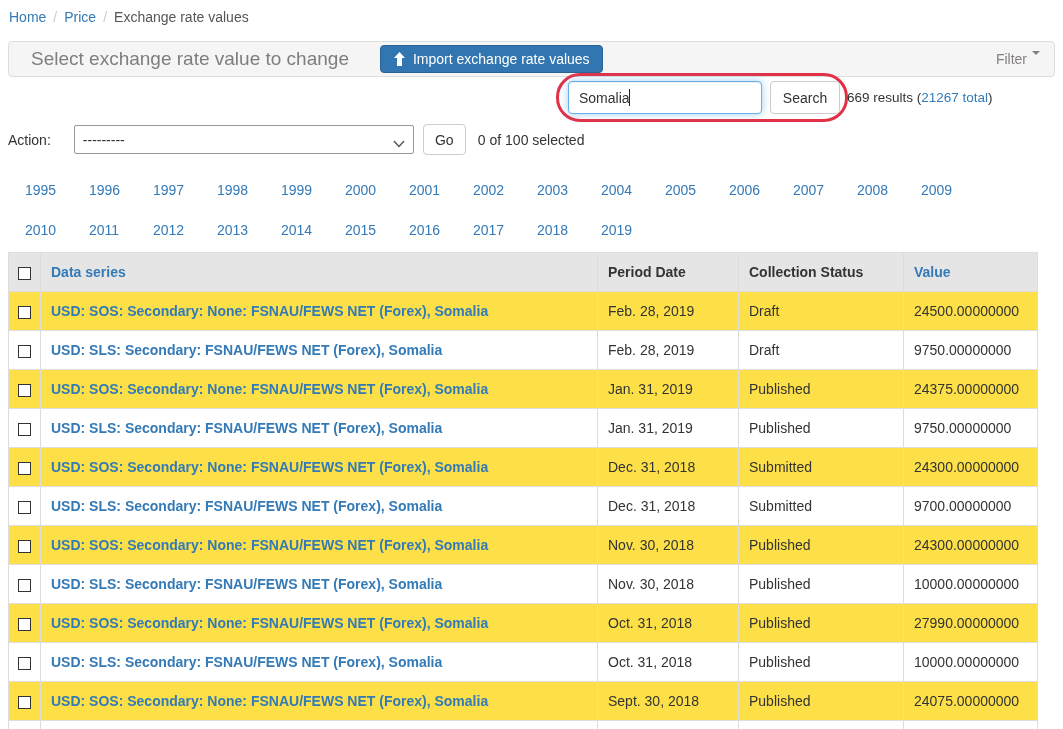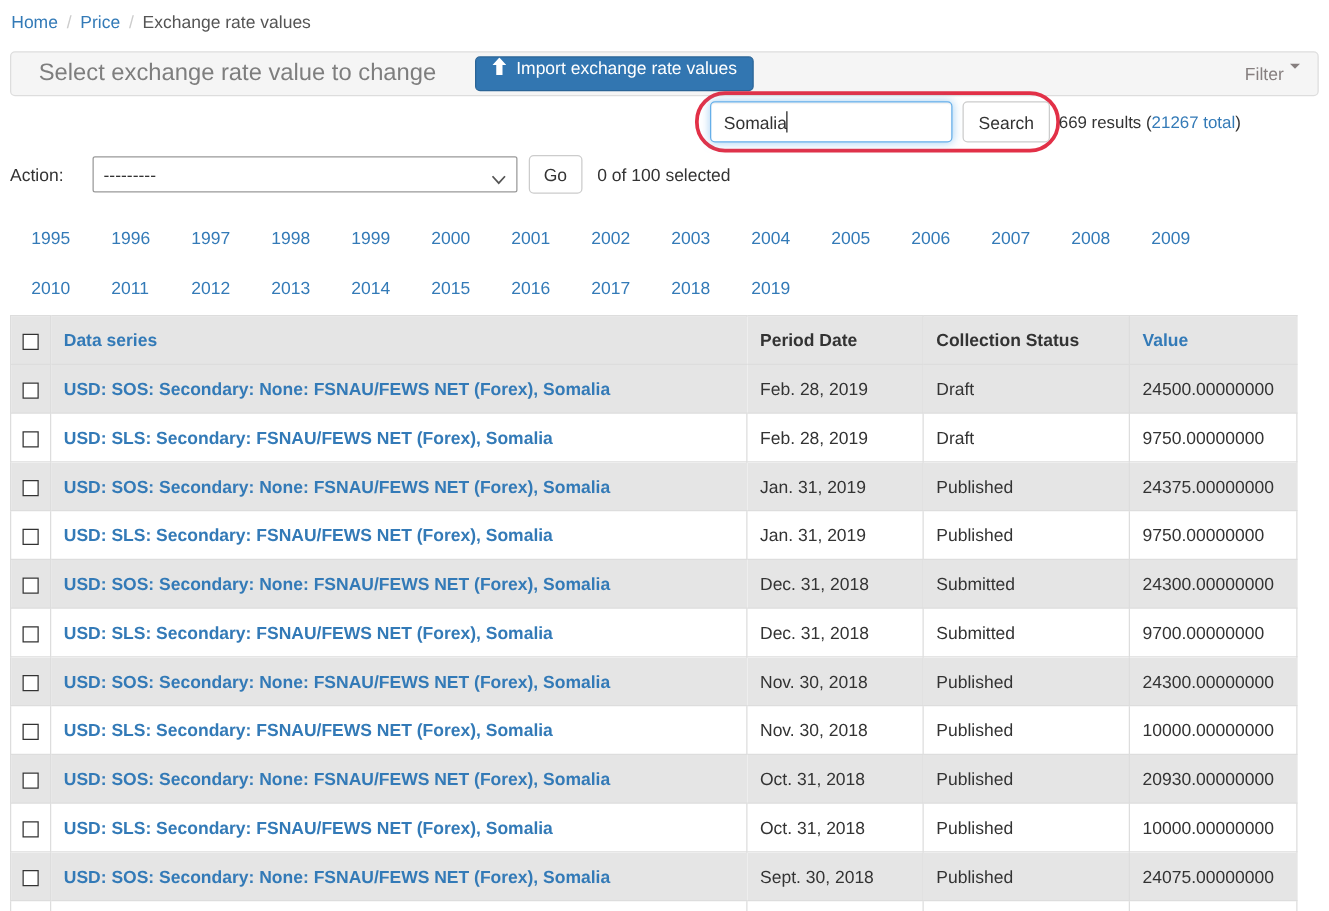--- a/index.html
+++ b/index.html
@@ -14,21 +14,21 @@
   .breadcrumb .sep { color: #ccc; padding: 0 7px; }
   .breadcrumb .current { color: #555; }
 
   
   .panel { position: absolute; left: 8px; top: 41px; width: 1047px; height: 36px;
            background: #f5f5f5; border: 1px solid #ddd; border-radius: 4px;
            display: flex; align-items: center; }
   .panel-title { color: #7e7e7e; font-size: 19px; margin-left: 22px; white-space: nowrap; }
   .import-btn { margin-left: 31px; background: #3276b1; border: 1px solid #2a6496; color: #fff;
                 border-radius: 4px; height: 28px; padding: 0 12px; font-size: 14px;
-                display: inline-flex; align-items: flex-start; gap: 7px; cursor: pointer;
+                display: inline-flex; align-items: center; gap: 7px; cursor: pointer;
                 font-family: "Liberation Sans", sans-serif; }
   .filter-toggle { margin-left: auto; margin-right: 14px; color: #867f7f; font-size: 14px;
                    display: inline-flex; gap: 5px; cursor: pointer; }
   .caret-down { width: 0; height: 0; border-left: 4px solid transparent;
                 border-right: 4px solid transparent; border-top: 4px solid #867f7f; }
 
   
   .search-annotation { position: absolute; left: 556px; top: 73px; width: 292px; height: 49px;
                        border: 3px solid #e23047; border-radius: 24px; pointer-events: none; }
   .search-input { position: absolute; left: 568px; top: 81px; width: 194px; height: 33px;
@@ -61,21 +61,21 @@
                color: #337ab7; font-size: 14px; }
 
   
   .table-wrap { position: absolute; left: 8px; top: 252px; width: 1029px; }
   table { border-collapse: collapse; table-layout: fixed; width: 1029px; }
   th, td { border: 1px solid #ddd; padding: 11px 10px; line-height: 16px; text-align: left;
            font-size: 14px; overflow: hidden; white-space: nowrap; }
   th { font-weight: bold; color: #333; background: #e5e5e5; }
   th a.sort-link { color: #337ab7; font-weight: bold; }
   th a.sort-dark { color: #333; font-weight: bold; }
-  tr.odd td { background: #e5e5e5; margin-left: 44px; }
+  tr.odd td { background: #fde047; margin-left: 44px; }
   td.col-check, th.col-check { padding: 11px 0; text-align: center; }
   .cb { display: inline-block; width: 13px; height: 13px; border: 1px solid #333;
         background: #fff; vertical-align: middle; cursor: pointer; }
   a.series-link { color: #337ab7; font-weight: bold; }
   .row-partial td { height: 39px; background: #fff; }
 </style>
 </head>
 <body>
 
 <div id="page">
@@ -197,21 +197,21 @@
             <td><a href="#" class="series-link">USD: SLS: Secondary: FSNAU/FEWS NET (Forex), Somalia</a></td>
             <td>Nov. 30, 2018</td>
             <td>Published</td>
             <td>10000.00000000</td>
           </tr>
           <tr class="odd">
             <td class="col-check"><span class="cb"></span></td>
             <td><a href="#" class="series-link">USD: SOS: Secondary: None: FSNAU/FEWS NET (Forex), Somalia</a></td>
             <td>Oct. 31, 2018</td>
             <td>Published</td>
-            <td>20930.00000000</td>
+            <td>27990.00000000</td>
           </tr>
           <tr>
             <td class="col-check"><span class="cb"></span></td>
             <td><a href="#" class="series-link">USD: SLS: Secondary: FSNAU/FEWS NET (Forex), Somalia</a></td>
             <td>Oct. 31, 2018</td>
             <td>Published</td>
             <td>10000.00000000</td>
           </tr>
           <tr class="odd">
             <td class="col-check"><span class="cb"></span></td>

